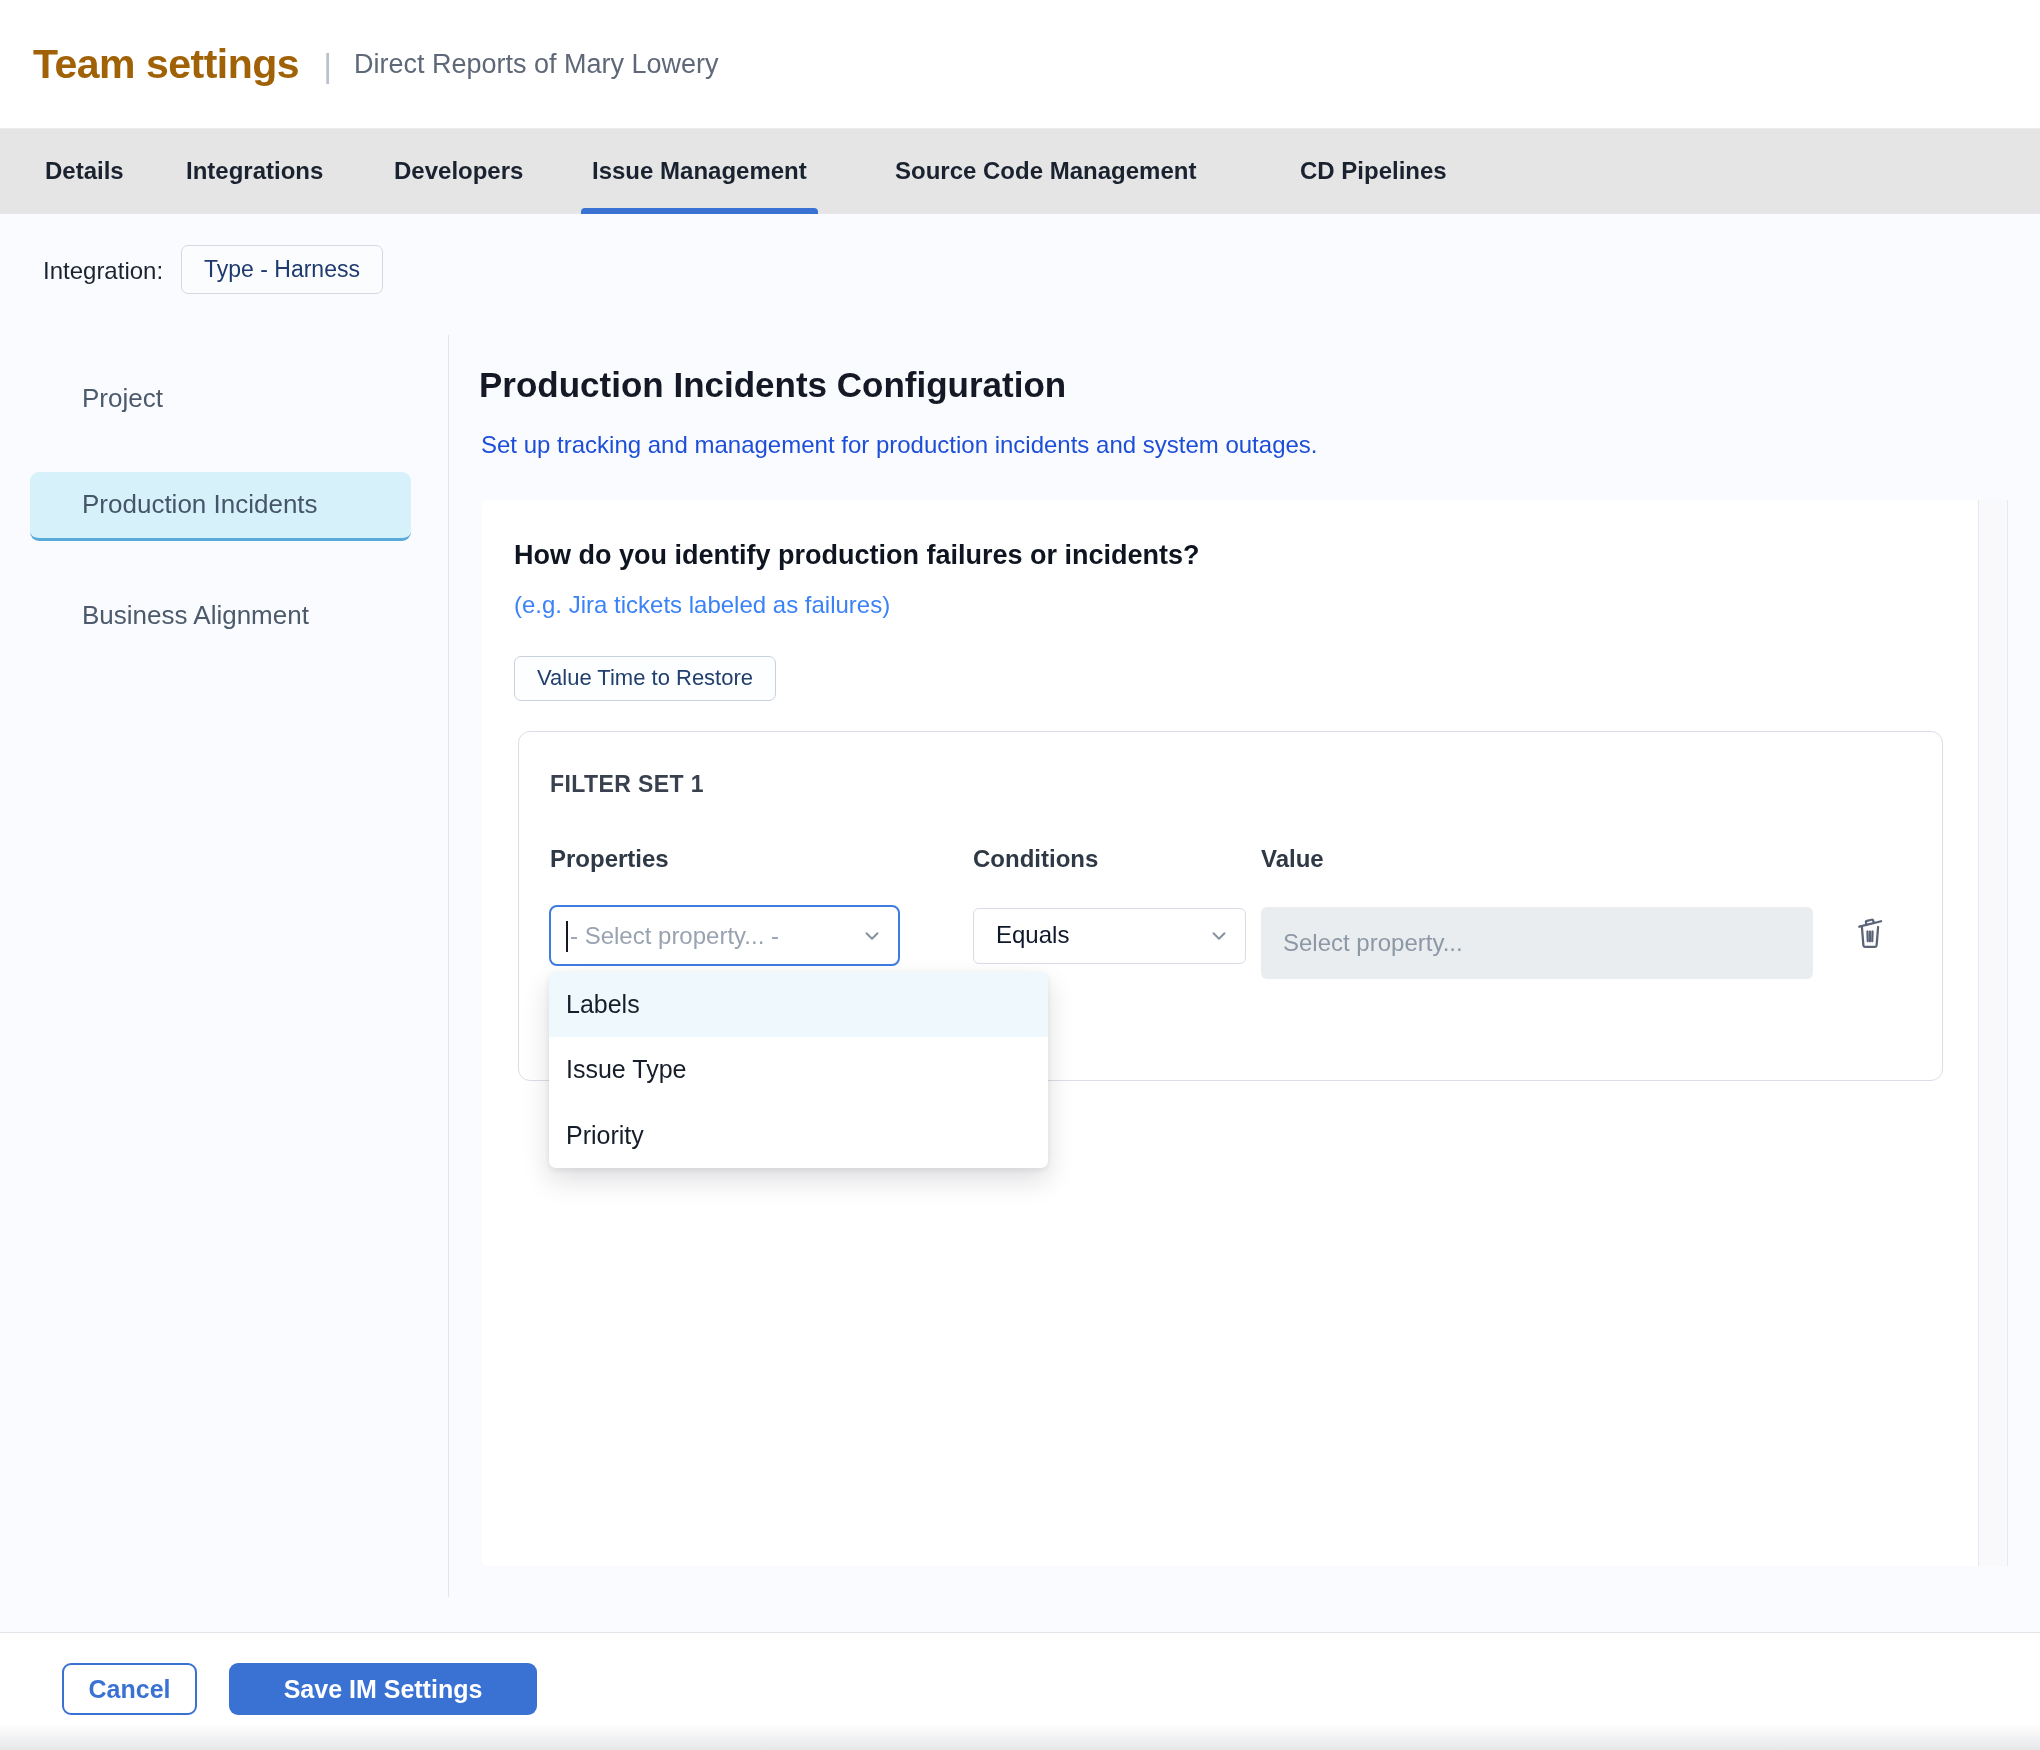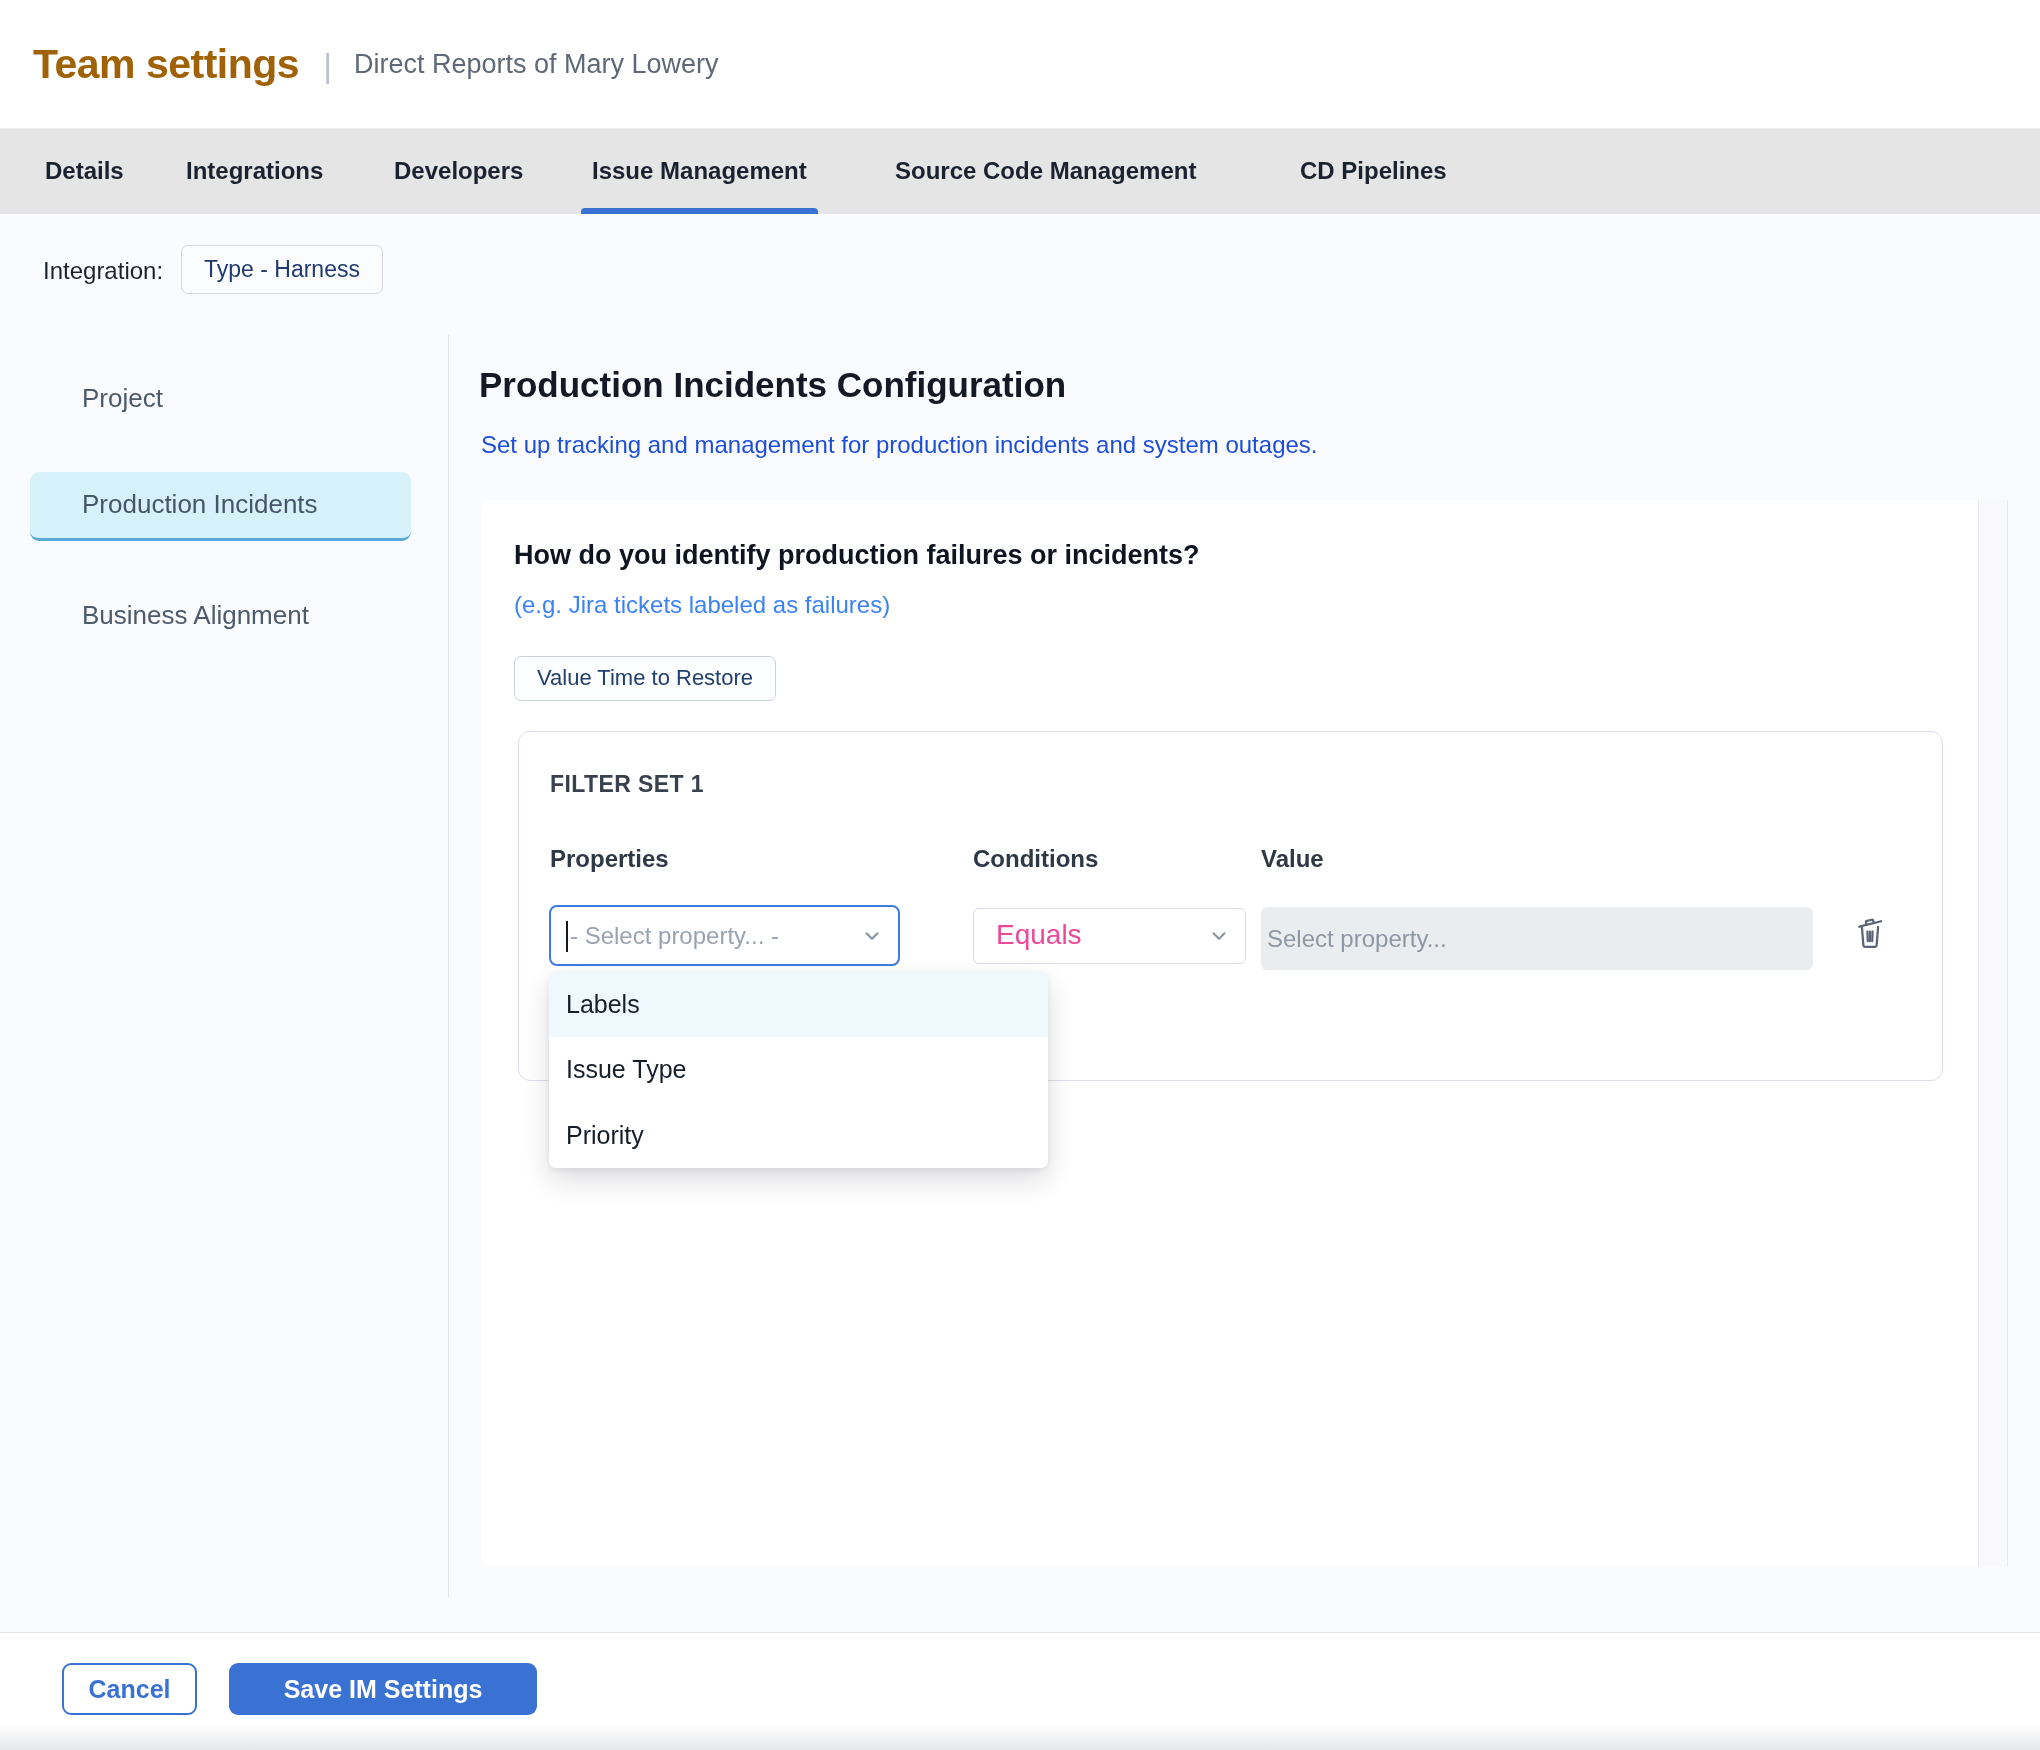--- a/index.html
+++ b/index.html
@@ -48,23 +48,23 @@
   .metric-chip{position:absolute;left:514px;top:656px;height:45px;line-height:41px;padding:0 22px;border:1.5px solid #C9D1DC;border-radius:7px;background:#FDFEFF;font-size:22px;color:#22406D;cursor:pointer;}
   
   .filter-card{position:absolute;left:518px;top:731px;width:1425px;height:350px;border:1.5px solid #DCDDE8;border-radius:12px;background:#fff;}
   .fs-title{position:absolute;left:550px;top:771px;font-size:23px;font-weight:700;letter-spacing:.4px;color:#39414F;}
   .col-label{position:absolute;top:845px;font-size:24px;font-weight:700;color:#2F3845;}
   .col-properties{left:550px;} .col-conditions{left:973px;} .col-value{left:1261px;}
   .prop-select{position:absolute;left:549px;top:905px;width:351px;height:61px;border:2px solid #3F7CE0;border-radius:8px;background:#fff;cursor:pointer;}
   .prop-select .caret{position:absolute;left:15px;top:14px;width:2px;height:31px;background:#14181F;}
   .prop-select .ph{position:absolute;left:19px;top:0;line-height:57px;font-size:24px;color:#99A2B1;white-space:nowrap;}
   .cond-select{position:absolute;left:973px;top:908px;width:273px;height:56px;border:1.5px solid #D9DCE4;border-radius:6px;background:#fff;cursor:pointer;}
-  .cond-select .val{position:absolute;left:22px;top:0;line-height:52px;font-size:28px;color:#ec4899;}
+  .cond-select .val{position:absolute;left:22px;top:0;line-height:52px;font-size:24px;color:#0f172a;}
   .chev{position:absolute;right:15px;top:50%;transform:translateY(-50%);width:22px;height:22px;color:#8892A0;}
-  .value-input{position:absolute;left:1261px;top:907px;width:552px;height:63px;background:var(--value-input-bg);border:none;border-radius:6px;padding:0 6px;font-size:24px;font-family:inherit;color:#333;outline:none;}
+  .value-input{position:absolute;left:1261px;top:907px;width:552px;height:72px;background:var(--value-input-bg);border:none;border-radius:6px;padding:0 22px;font-size:24px;font-family:inherit;color:#333;outline:none;}
   .value-input::placeholder{color:#8D98A6;opacity:1;}
   .trash-btn{position:absolute;left:1850px;top:912px;width:40px;height:44px;background:none;border:none;color:#5B6477;cursor:pointer;padding:0;}
   
   .dropdown{position:absolute;left:549px;top:972px;width:499px;height:196px;background:#fff;border-radius:7px;box-shadow:0 12px 28px rgba(20,24,40,.14),0 2px 6px rgba(20,24,40,.08);overflow:hidden;z-index:5;}
   .dd-option{height:65.3px;display:flex;align-items:center;padding-left:17px;font-size:25px;color:#161E2B;cursor:pointer;}
   .dd-option.highlighted{background:var(--dropdown-highlight);}
   
   .footer{position:absolute;left:0;top:1632px;width:2040px;height:118px;background:#fff;border-top:1px solid #E2E4E9;}
   .footer-fade{position:absolute;left:0;bottom:0;width:100%;height:26px;background:linear-gradient(#ffffff,#E6E7E9);}
   .btn{position:absolute;top:30px;height:52px;border-radius:9px;font-size:25px;font-weight:700;font-family:inherit;cursor:pointer;}

